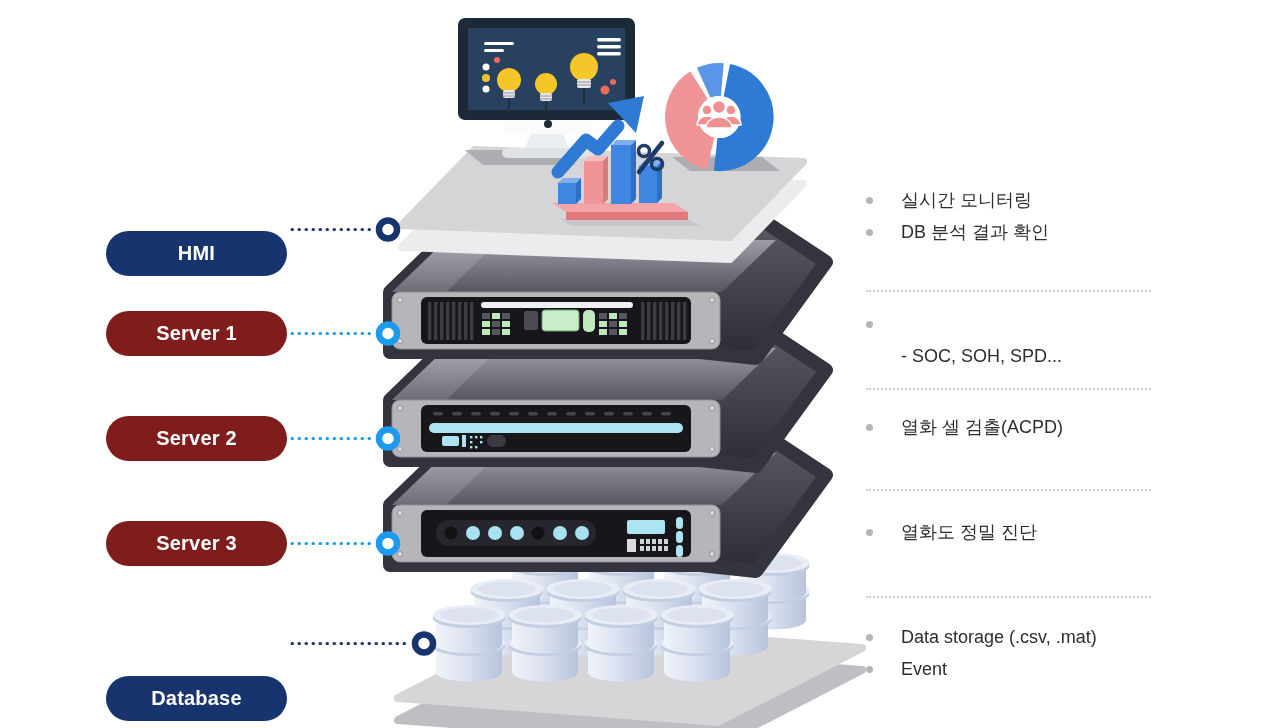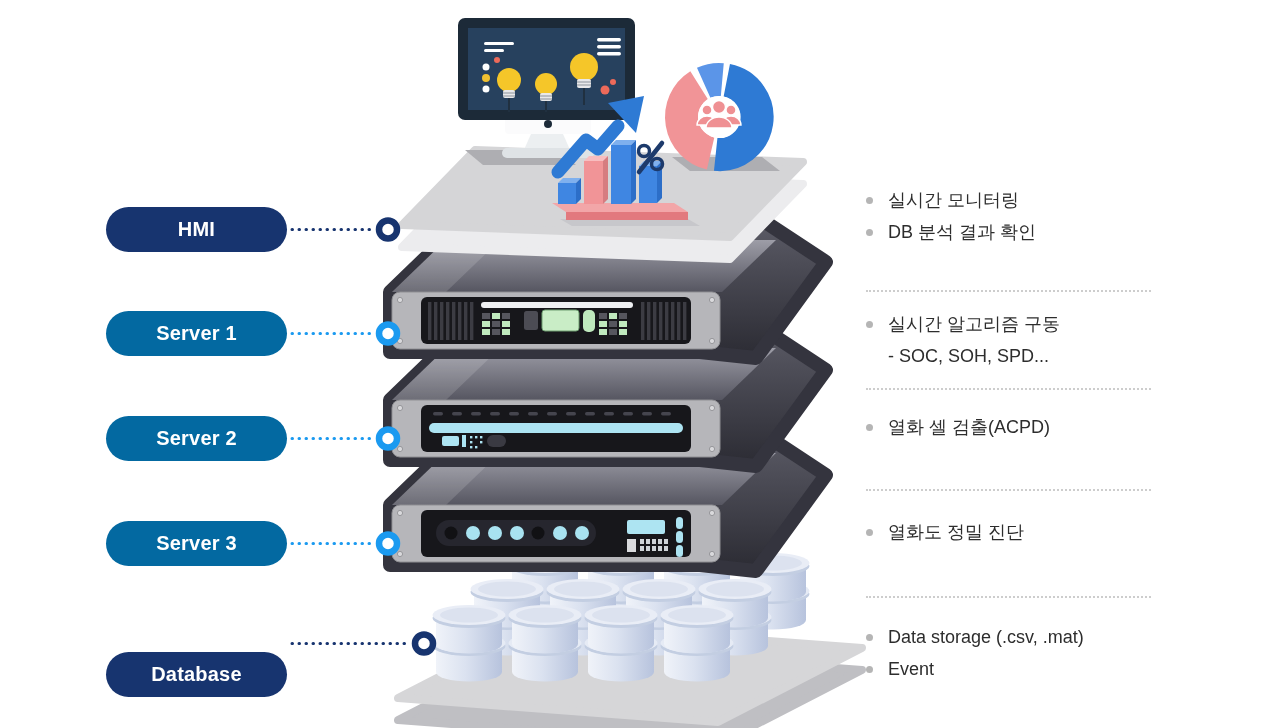--- a/index.html
+++ b/index.html
@@ -3,25 +3,25 @@
 <meta charset="utf-8">
 <style>
   html,body{margin:0;padding:0;background:#fff;}
   .stage{position:relative;width:1272px;height:728px;background:#ffffff;overflow:hidden;
          font-family:"Liberation Sans","DejaVu Sans",sans-serif;}
   svg{position:absolute;left:0;top:0;}
   
   .pill{position:absolute;left:106px;width:181px;height:45px;border-radius:23px;
         display:flex;align-items:center;justify-content:center;
         color:#ffffff;font-weight:bold;font-size:20px;letter-spacing:.2px;}
-  .pill.navy{background:#17346f;}
-  .pill.blue{background:#0369a1;}
+  .pill.navy{background:#17346f;margin-top:24px;}
+  .pill.blue{background:#7f1d1d;}
   
   .note-group{position:absolute;left:866px;width:320px;}
-  .note-line{height:32px;display:flex;align-items:center;gap:15px;
+  .note-line{height:32px;display:flex;align-items:center;gap:28px;
              font-size:18px;color:#2d2d2d;}
   .bullet{width:7px;height:7px;border-radius:50%;background:#b5b5b5;flex:0 0 auto;}
   .bullet.hidden{visibility:hidden;}
   .divider{position:absolute;left:866px;width:285px;height:0;
            border-top:2px dotted #cdcdcd;}
 </style>
 </head>
 <body>
 
 <div class="stage">
@@ -339,21 +339,20 @@
     <div class="note-line">
         <span class="bullet"></span>
         <span>DB 분석 결과 확인</span>
       </div>
   </div>
   <div class="divider" style="top:290px"></div>
 
   <div class="note-group" style="top:308px">
     <div class="note-line">
         <span class="bullet"></span>
-        <span>실시간 알고리즘 구동</span>
       </div>
     <div class="note-line">
         <span class="bullet hidden"></span>
         <span>- SOC, SOH, SPD...</span>
       </div>
   </div>
   <div class="divider" style="top:388px"></div>
 
   <div class="note-group" style="top:411px">
     <div class="note-line">

